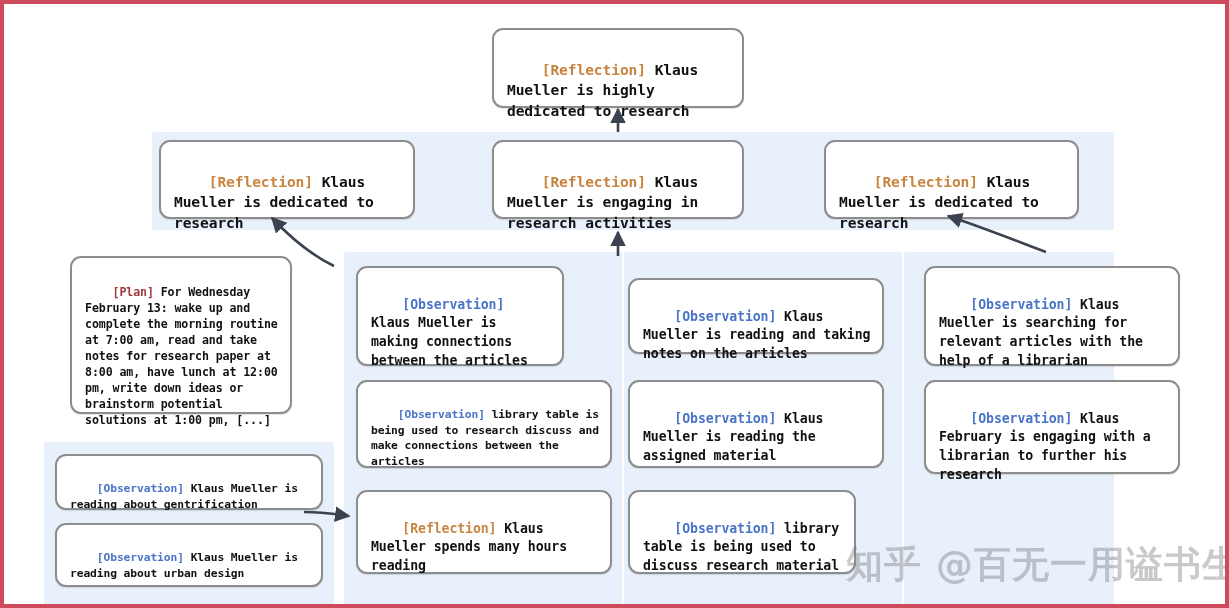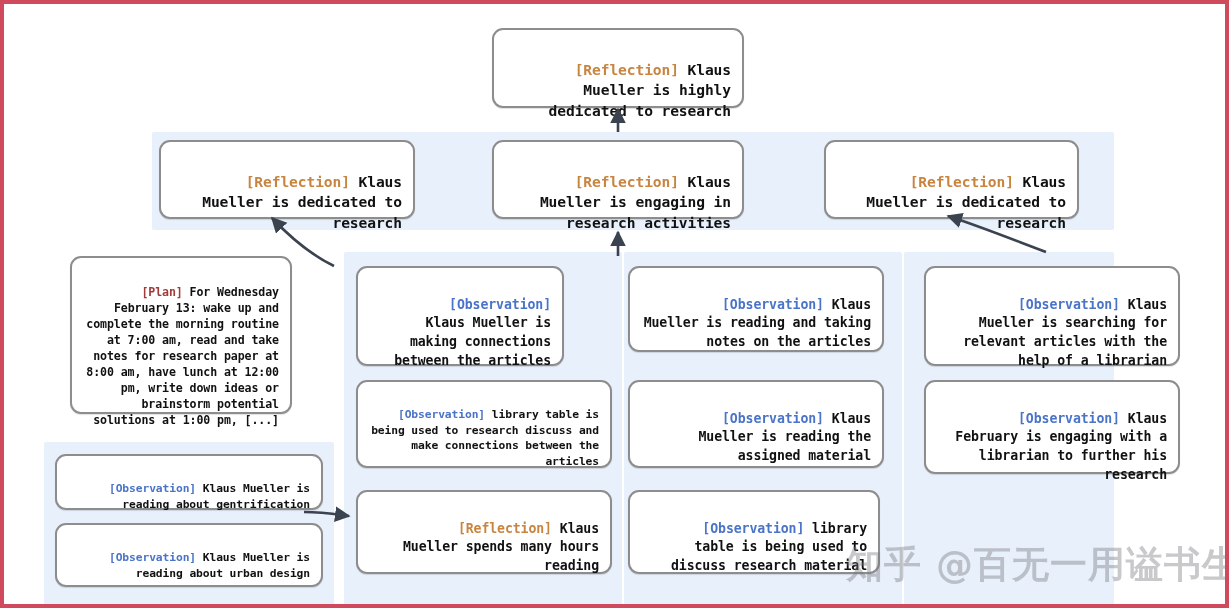--- a/index.html
+++ b/index.html
@@ -11,21 +11,20 @@
     width: 1229px; height: 608px;
     font-family: "DejaVu Sans Mono", "Liberation Mono", monospace;
     overflow: hidden;
   }
   #canvas {
     position: relative;
     width: 1229px; height: 608px;
     background: #ffffff;
     border: 4px solid #cf4a5c;
     overflow: hidden;
-    text-align: right;
   }
   #svg-layer {
     position: absolute; left: 0; top: 0;
     width: 1229px; height: 608px;
     pointer-events: none;
     z-index: 5;
   }
   .band {
     position: absolute;
     background: #e8f0fb;
@@ -132,29 +131,29 @@
   </div>
 
   <div class="node fs-11" style="left:352px; top:376px; width:256px; height:88px;">
     <span class="tag tag-observation">[Observation]</span><span> library table is being used to research discuss and make connections between the articles</span>
   </div>
 
   <div class="node fs-13" style="left:352px; top:486px; width:256px; height:84px;">
     <span class="tag tag-reflection">[Reflection]</span><span> Klaus Mueller spends many hours reading</span>
   </div>
 
-  <div class="node fs-13" style="left:624px; top:262px; width:256px; height:86px;">
+  <div class="node fs-13" style="left:624px; top:274px; width:256px; height:76px;">
     <span class="tag tag-observation">[Observation]</span><span> Klaus Mueller is reading and taking notes on the articles</span>
   </div>
 
   <div class="node fs-13" style="left:624px; top:376px; width:256px; height:88px;">
     <span class="tag tag-observation">[Observation]</span><span> Klaus Mueller is reading the assigned material</span>
   </div>
 
-  <div class="node fs-13" style="left:624px; top:486px; width:252px; height:84px;">
+  <div class="node fs-13" style="left:624px; top:486px; width:228px; height:84px;">
     <span class="tag tag-observation">[Observation]</span><span> library table is being used to discuss research material</span>
   </div>
 
   <div class="node fs-13" style="left:920px; top:262px; width:256px; height:100px;">
     <span class="tag tag-observation">[Observation]</span><span> Klaus Mueller is searching for relevant articles with the help of a librarian</span>
   </div>
 
   <div class="node fs-13" style="left:920px; top:376px; width:256px; height:94px;">
     <span class="tag tag-observation">[Observation]</span><span> Klaus February is engaging with a librarian to further his research</span>
   </div>

